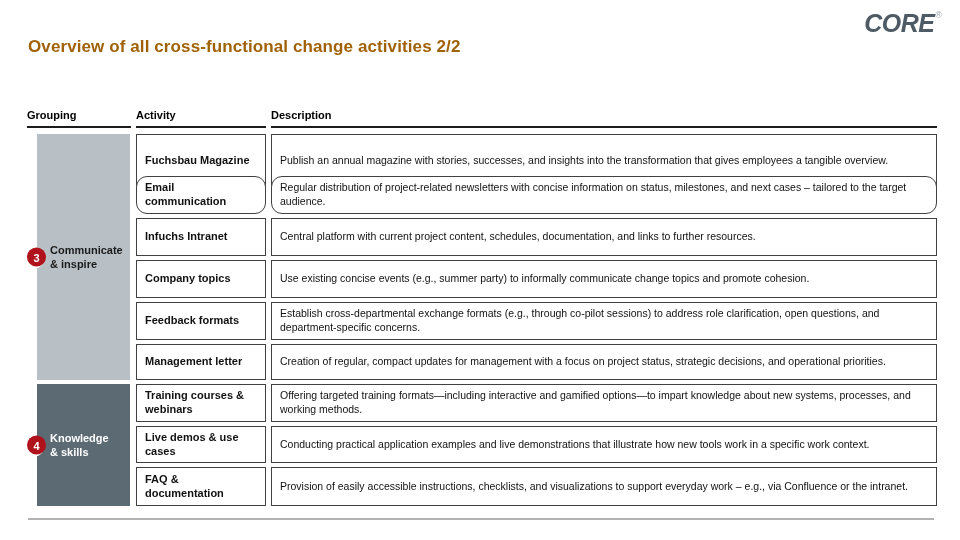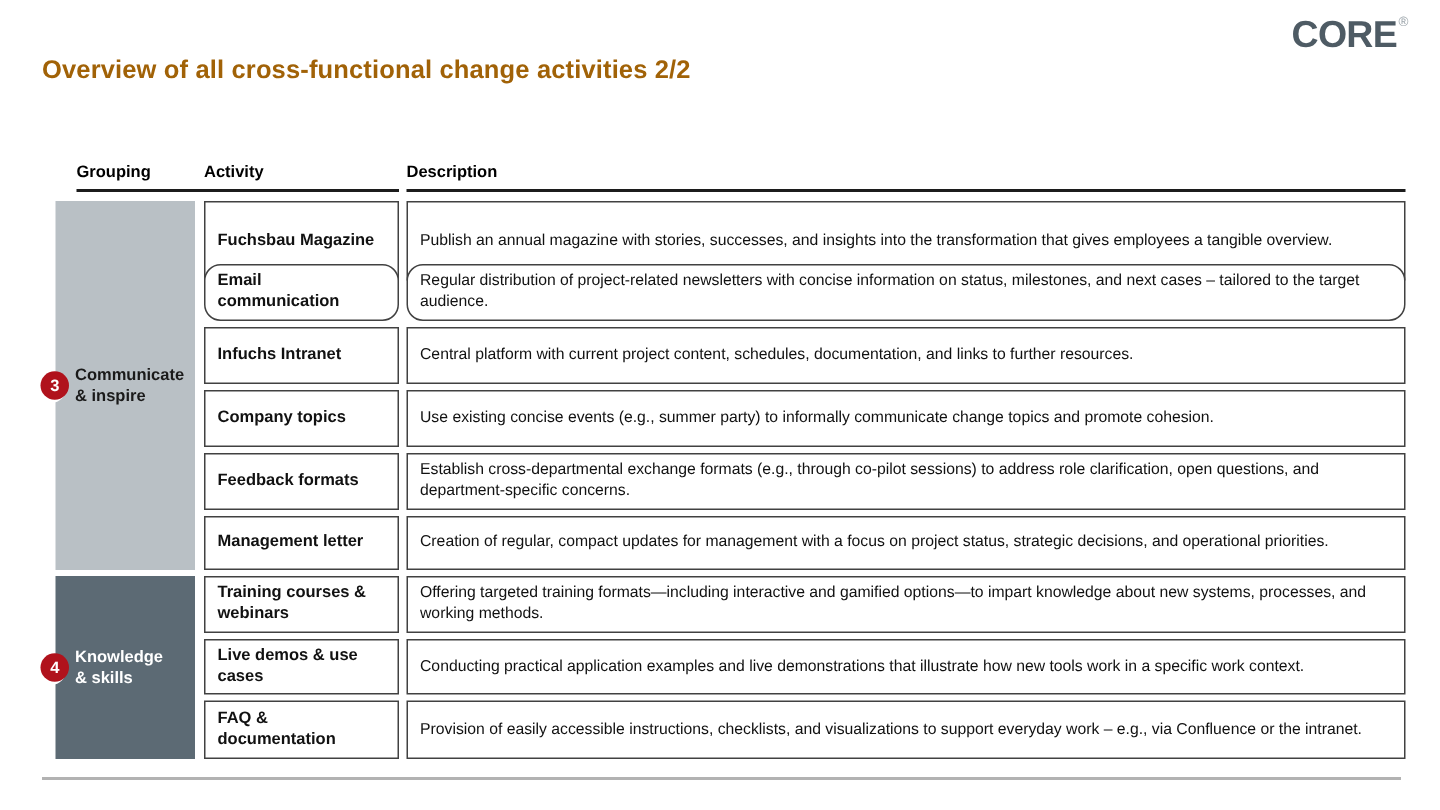--- a/index.html
+++ b/index.html
@@ -3,32 +3,32 @@
 <meta charset="utf-8">
 <style>
   * { margin:0; padding:0; box-sizing:border-box; }
   html,body { background:#e8e8e8; }
   .slide {
     position:relative; width:960px; height:540px; background:#ffffff;
     font-family:"Liberation Sans","DejaVu Sans",sans-serif; color:#111;
     overflow:hidden; margin:0 auto;
   }
   
-  .logo { position:absolute; top:9px; left:858px; width:84px; text-align:center; white-space:nowrap; }
+  .logo { position:absolute; top:9px; left:858px; width:84px; text-align:right; white-space:nowrap;font-style:italic; }
   .logo .logo-text { font-size:25px; font-weight:bold; letter-spacing:-0.5px; color:#4e5b64; }
   .logo .reg { font-size:9px; color:#9aa3a9; vertical-align:14px; margin-left:1px; }
   
   .title { position:absolute; top:37px; left:28px; font-size:17px; font-weight:bold; color:#a16207; letter-spacing:0.1px; }
   
   .col-header {
     position:absolute; top:106px; height:22px; display:flex; align-items:flex-end;
     padding-bottom:5px; font-size:11px; font-weight:bold; color:#000;
     border-bottom:2px solid #1c1c1c;
   }
-  .ch-grouping { left:27px; width:104px;margin-left:24px; }
+  .ch-grouping { left:27px; width:104px; }
   .ch-activity { left:136px; width:130px; }
   .ch-description { left:271px; width:666px; }
   
   .group-block { position:absolute; left:37px; width:93px; display:flex; flex-direction:column; justify-content:center; padding-left:13px; }
   .group-1 { top:134px; height:246px; background:#b9c0c5; color:#1a1a1a; }
   .group-2 { top:384px; height:122px; background:#5c6a74; color:#ffffff; }
   .group-label { font-size:11px; font-weight:bold; line-height:1.3; }
   .badge {
     position:absolute; left:-10px; top:50%; transform:translateY(-50%);
     width:19px; height:19px; border-radius:50%; background:#b0121c;

